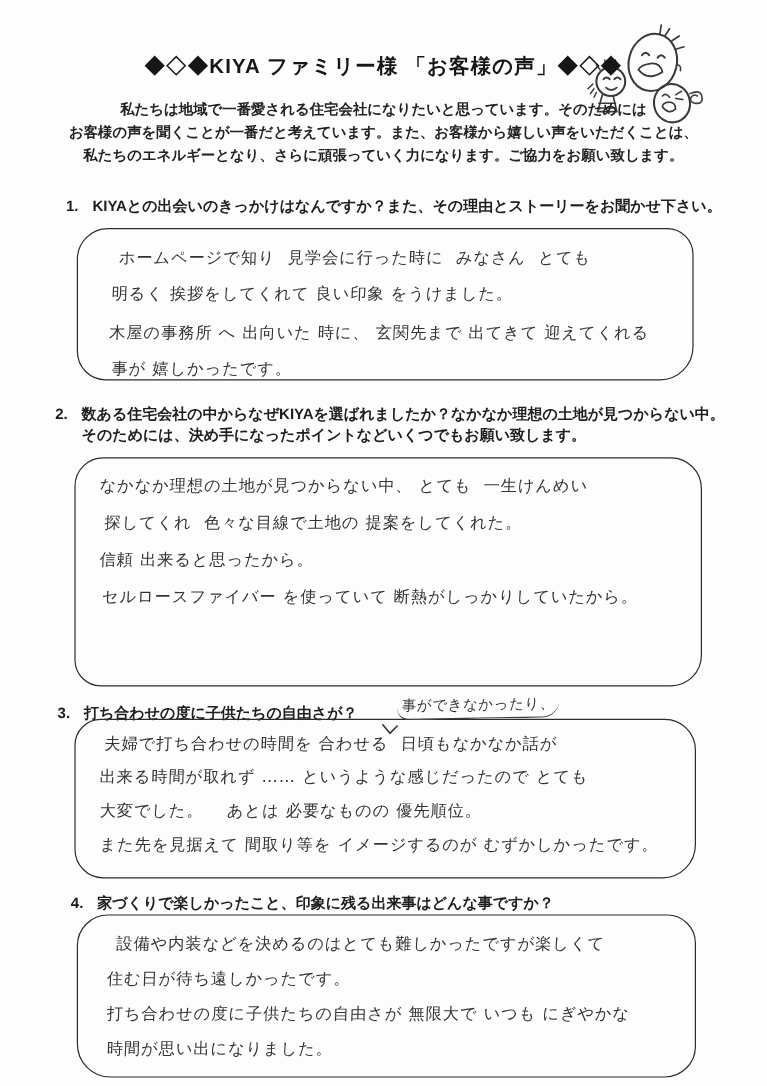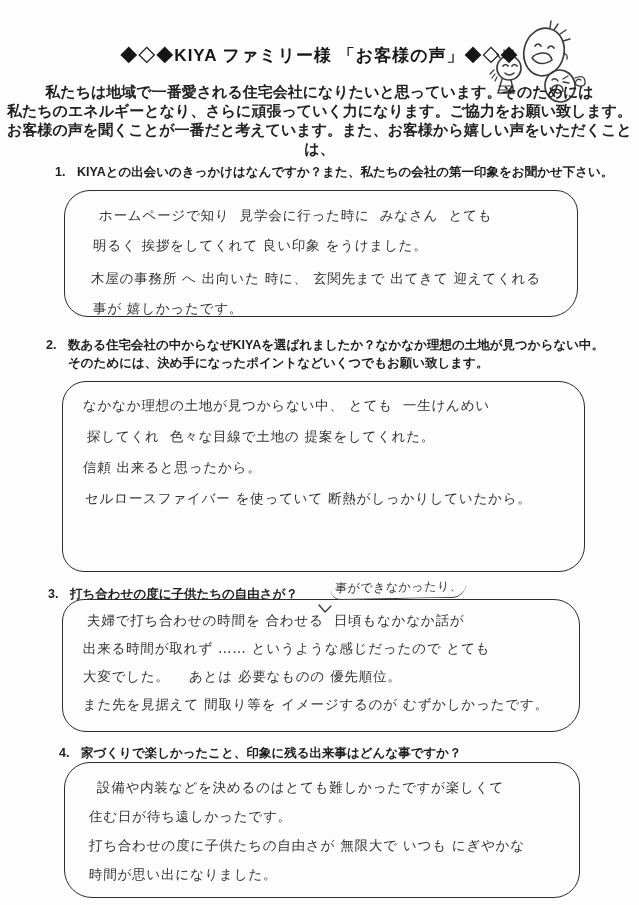--- a/index.html
+++ b/index.html
@@ -18,21 +18,21 @@
   
   .title{
     position:absolute;top:44px;left:0;width:639px;
     text-align:center;
     font-size:17px;font-weight:bold;letter-spacing:1px;
     color:#161616;
   }
   .intro{
     position:absolute;top:82px;left:0;width:639px;
     text-align:center;
-    font-size:15px;font-weight:bold;line-height:19px;
+    font-size:12px;font-weight:bold;line-height:19px;
     color:#222;
   }
   .doodle{
     position:absolute;left:488px;top:16px;width:110px;height:92px;
   }
   
   .q-label{
     position:absolute;
     font-size:12.5px;font-weight:bold;color:#1e1e1e;
     line-height:18px;
@@ -113,26 +113,26 @@
       <path d="M64 64 q3 -3 6 1" stroke-width="1.4"></path>
       <path d="M75 63 l5 -3 M75 66 l6 1" stroke-width="1.3"></path>
       <path d="M64 73 q5 7 11 2 q0 -6 -6 -6 q-5 1 -5 4 z" stroke-width="1.4"></path>
       <path d="M87 62 q9 -4 10 3 q1 6 -6 5 q-5 -1 -3 -5 q2 -3 5 -1" stroke-width="1.3"></path>
     </svg>
   </div>
 
   <div class="title">◆◇◆KIYA ファミリー様 「お客様の声」◆◇◆</div>
   <div class="intro">
     <div>私たちは地域で一番愛される住宅会社になりたいと思っています。そのためには</div>
+    <div>お客様の声を聞くことが一番だと考えています。また、お客様から嬉しい声をいただくことは、</div>
     <div>私たちのエネルギーとなり、さらに頑張っていく力になります。ご協力をお願い致します。</div>
-    <div>お客様の声を聞くことが一番だと考えています。また、お客様から嬉しい声をいただくことは、</div>
   </div>
 
   <div class="q-label" style="left:55px;top:163px;">
-    <span class="q-num">1.</span><span>KIYAとの出会いのきっかけはなんですか？また、私たちの会社の第一印象をお聞かせ下さい。</span>
+    <span class="q-num">1.</span><span>KIYAとの出会いのきっかけはなんですか？また、その理由とストーリーをお聞かせ下さい。</span>
   </div>
   <div class="bubble b1">
     <div class="hand">ホームページで知り  見学会に行った時に  みなさん  とても</div>
     <div class="hand">明るく 挨拶をしてくれて 良い印象 をうけました。</div>
     <div class="hand">木屋の事務所 へ 出向いた 時に、 玄関先まで 出てきて 迎えてくれる</div>
     <div class="hand">事が 嬉しかったです。</div>
   </div>
 
   <div class="q-label" style="left:46px;top:336px;">
     <div><span class="q-num">2.</span><span>数ある住宅会社の中からなぜKIYAを選ばれましたか？なかなか理想の土地が見つからない中。</span></div>

